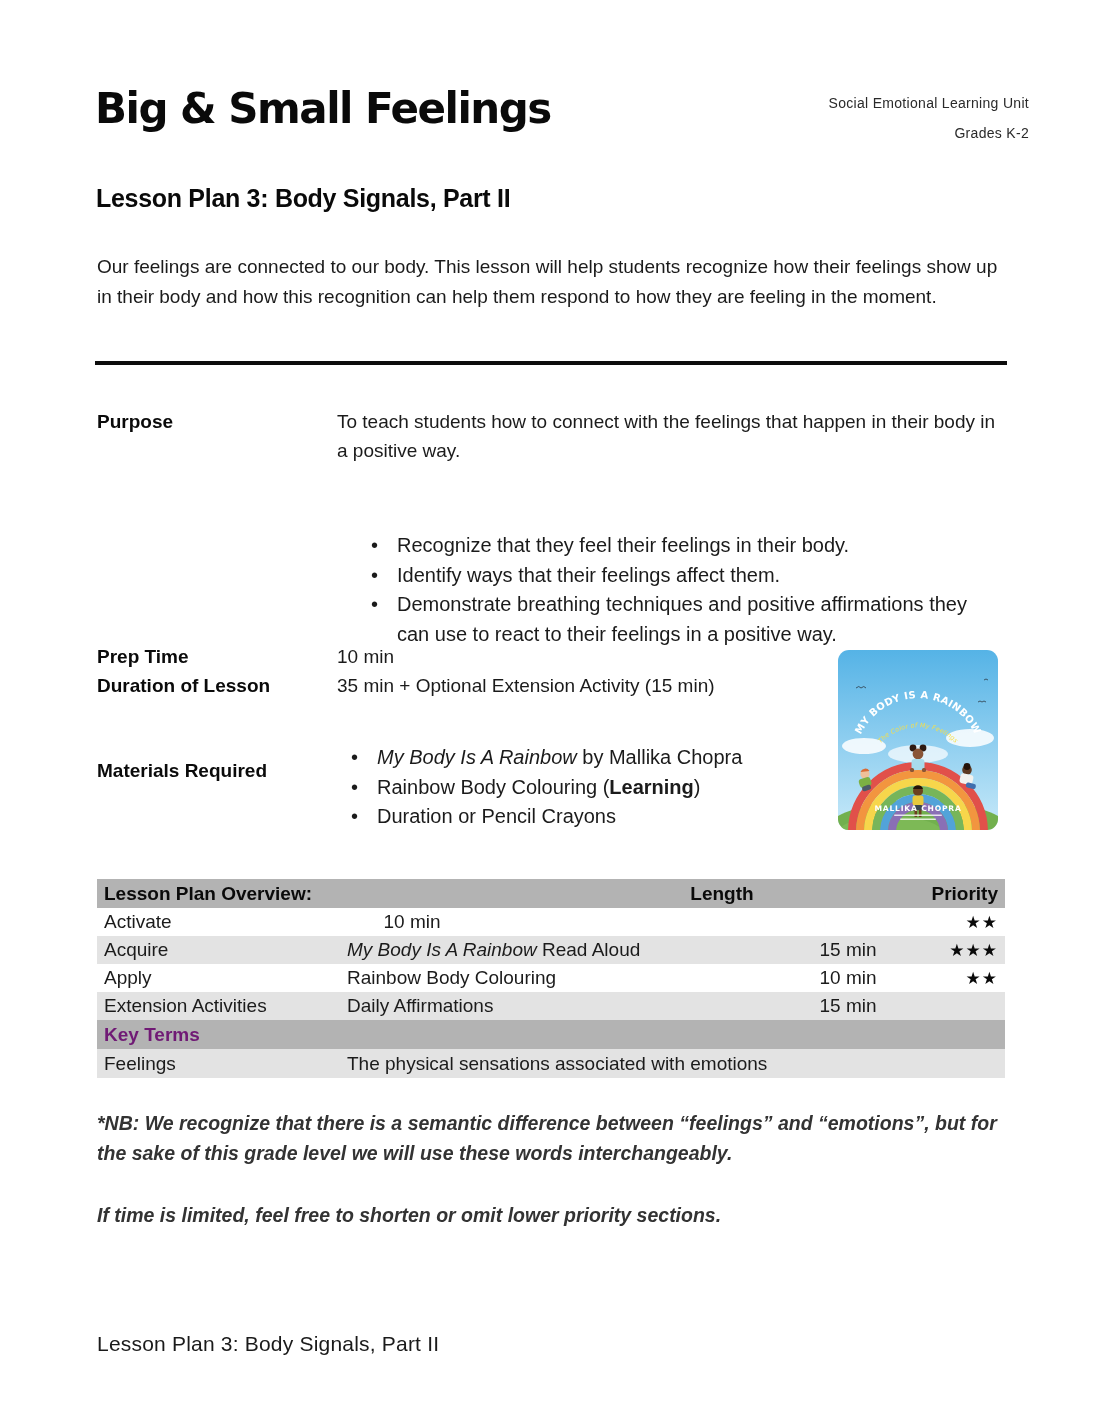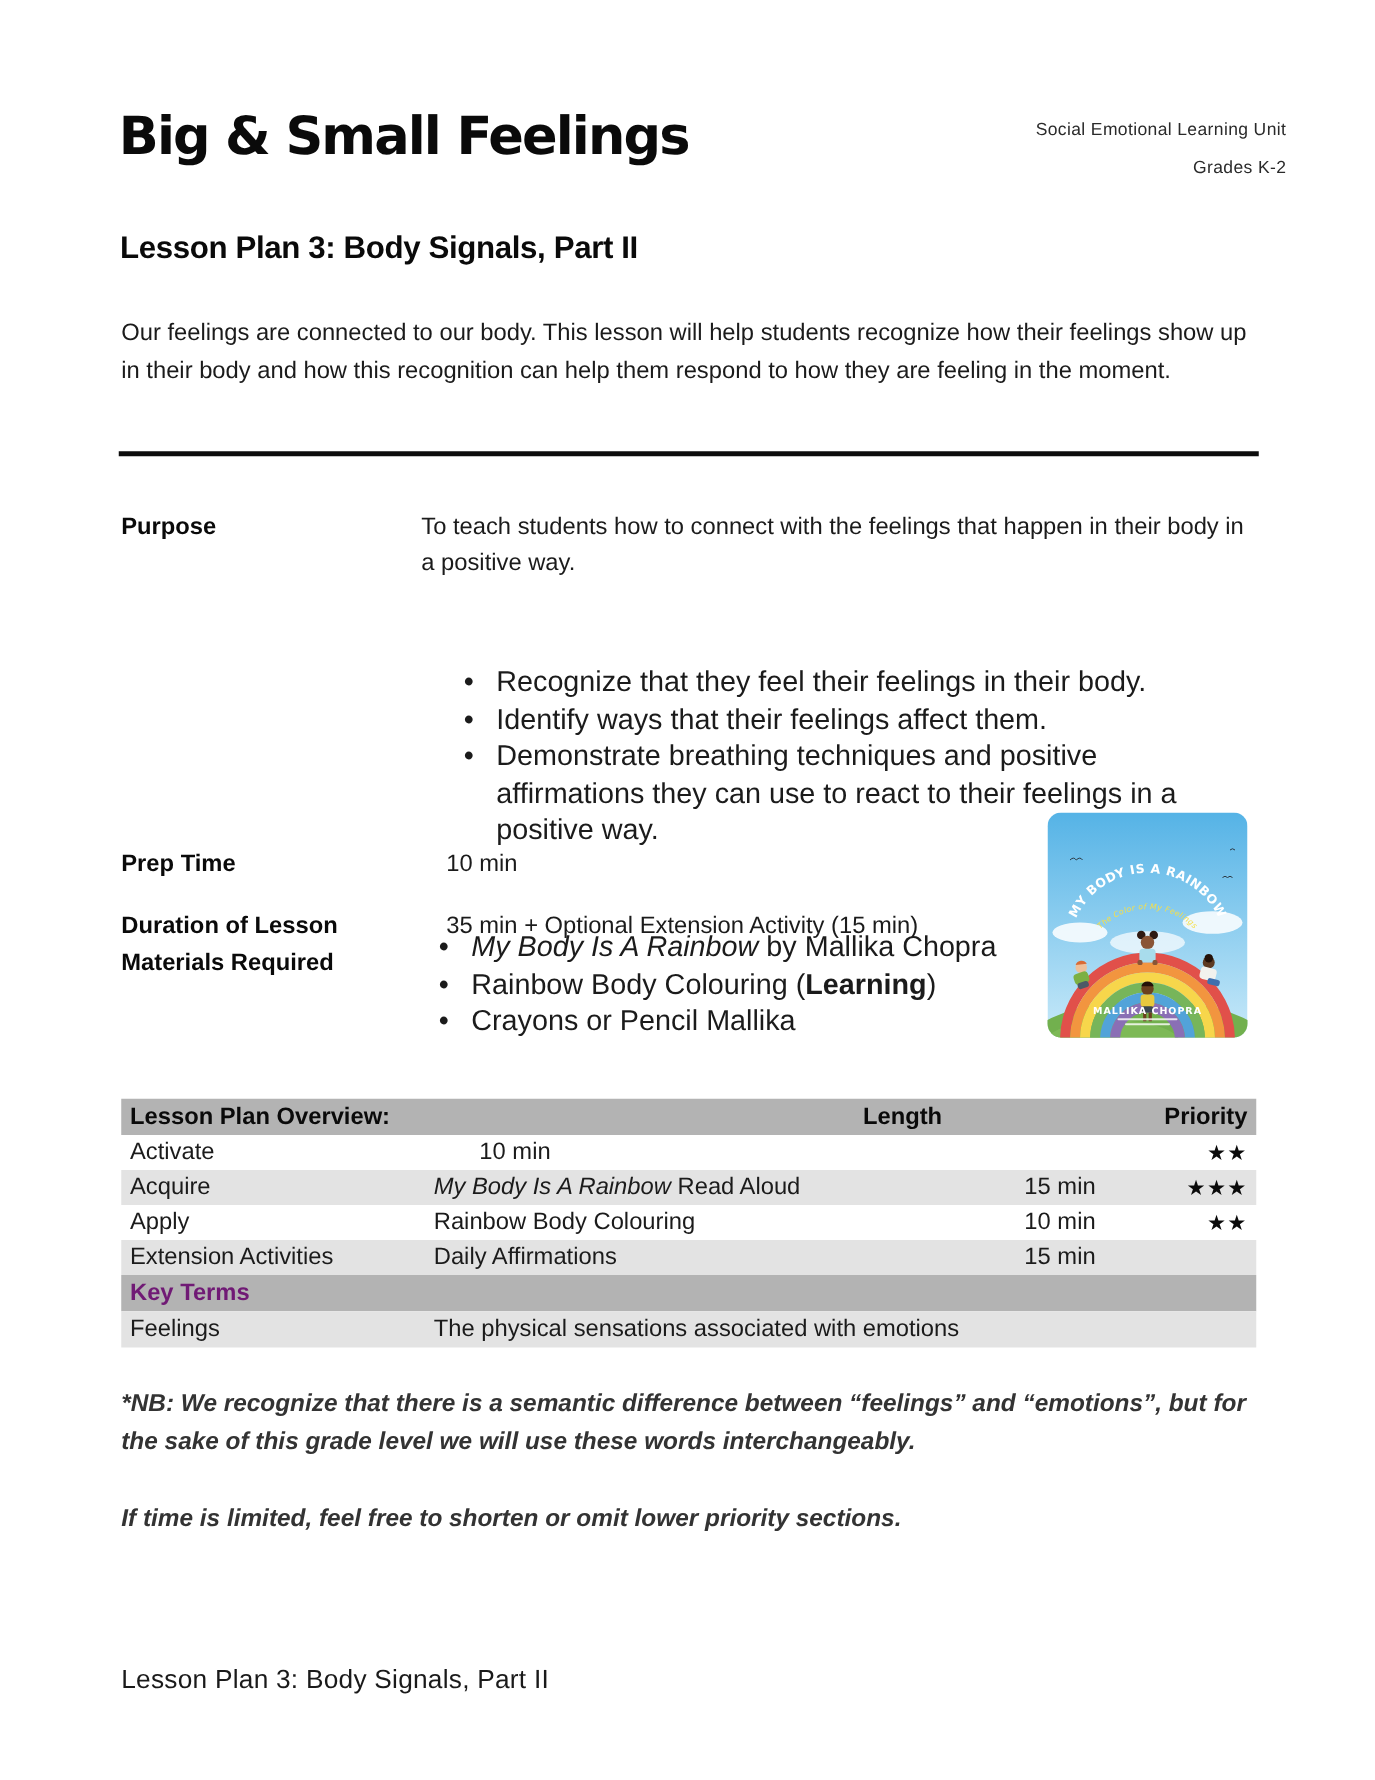--- a/index.html
+++ b/index.html
@@ -25,24 +25,24 @@
     position:absolute;left:97px;top:252px;width:915px;
     font-size:19px;line-height:29.5px;
   }
   .divider{position:absolute;left:95px;top:361px;width:912px;height:4px;background:#0d0d0d;}
   
   .kv{position:absolute;left:97px;display:grid;grid-template-columns:240px 1fr;margin-top:12px;}
   .kv .label{font-weight:bold;font-size:19px;color:#0a0a0a;line-height:28.5px;}
   .kv .value{font-size:19px;line-height:28.5px;}
   .purpose-row{top:396px;width:905px;}
   .outcomes-row{top:478px;width:905px;}
-  .preptime-row{top:666px;width:740px;gap:20px;}
+  .preptime-row{top:631px;width:740px;}
   .materials-row{top:745px;width:740px;}
   ul.doc-list{margin:0;padding:0;list-style:none;}
-  ul.doc-list li{position:relative;padding-left:32px;font-size:23px;line-height:29.5px;}
+  ul.doc-list li{position:relative;padding-left:32px;font-size:20px;line-height:29.5px;}
   ul.doc-list li::before{content:"•";position:absolute;left:6px;}
   .outcomes-list{position:absolute;left:365px;top:531px;width:625px;}
   .materials-list{position:absolute;left:345px;top:743px;width:500px;}
   .materials-list li{line-height:28.5px;}
   .it{font-style:italic;}
   .bd{font-weight:bold;}
   
   .book-cover{position:absolute;left:838px;top:650px;width:160px;height:180px;}
   
   .ov-table{position:absolute;left:97px;top:879px;width:908px;font-size:19px;}
@@ -95,21 +95,21 @@
     <div class="label">Duration of Lesson</div>
     <div class="value">35 min + Optional Extension Activity (15 min)</div>
   </div>
 
   <div class="kv materials-row">
     <div class="label">Materials Required</div>
   </div>
   <ul class="doc-list materials-list">
     <li><span class="it">My Body Is A Rainbow</span><span> by Mallika Chopra</span></li>
     <li><span>Rainbow Body Colouring (</span><span class="bd">Learning</span><span>)</span></li>
-    <li>Crayons or Pencil Mallika</li>
+    <li>Duration or Pencil Crayons</li>
   </ul>
 
   <div class="book-cover">
     <svg width="160" height="180" viewBox="0 0 160 180">
       <defs>
         <clipPath id="coverClip">
             <rect x="0" y="0" width="160" height="180" rx="11" ry="11"></rect>
           </clipPath>
         <linearGradient id="skyGrad" x1="0" y1="0" x2="0" y2="1">
           <stop offset="0" stop-color="#55b3e6"></stop>

